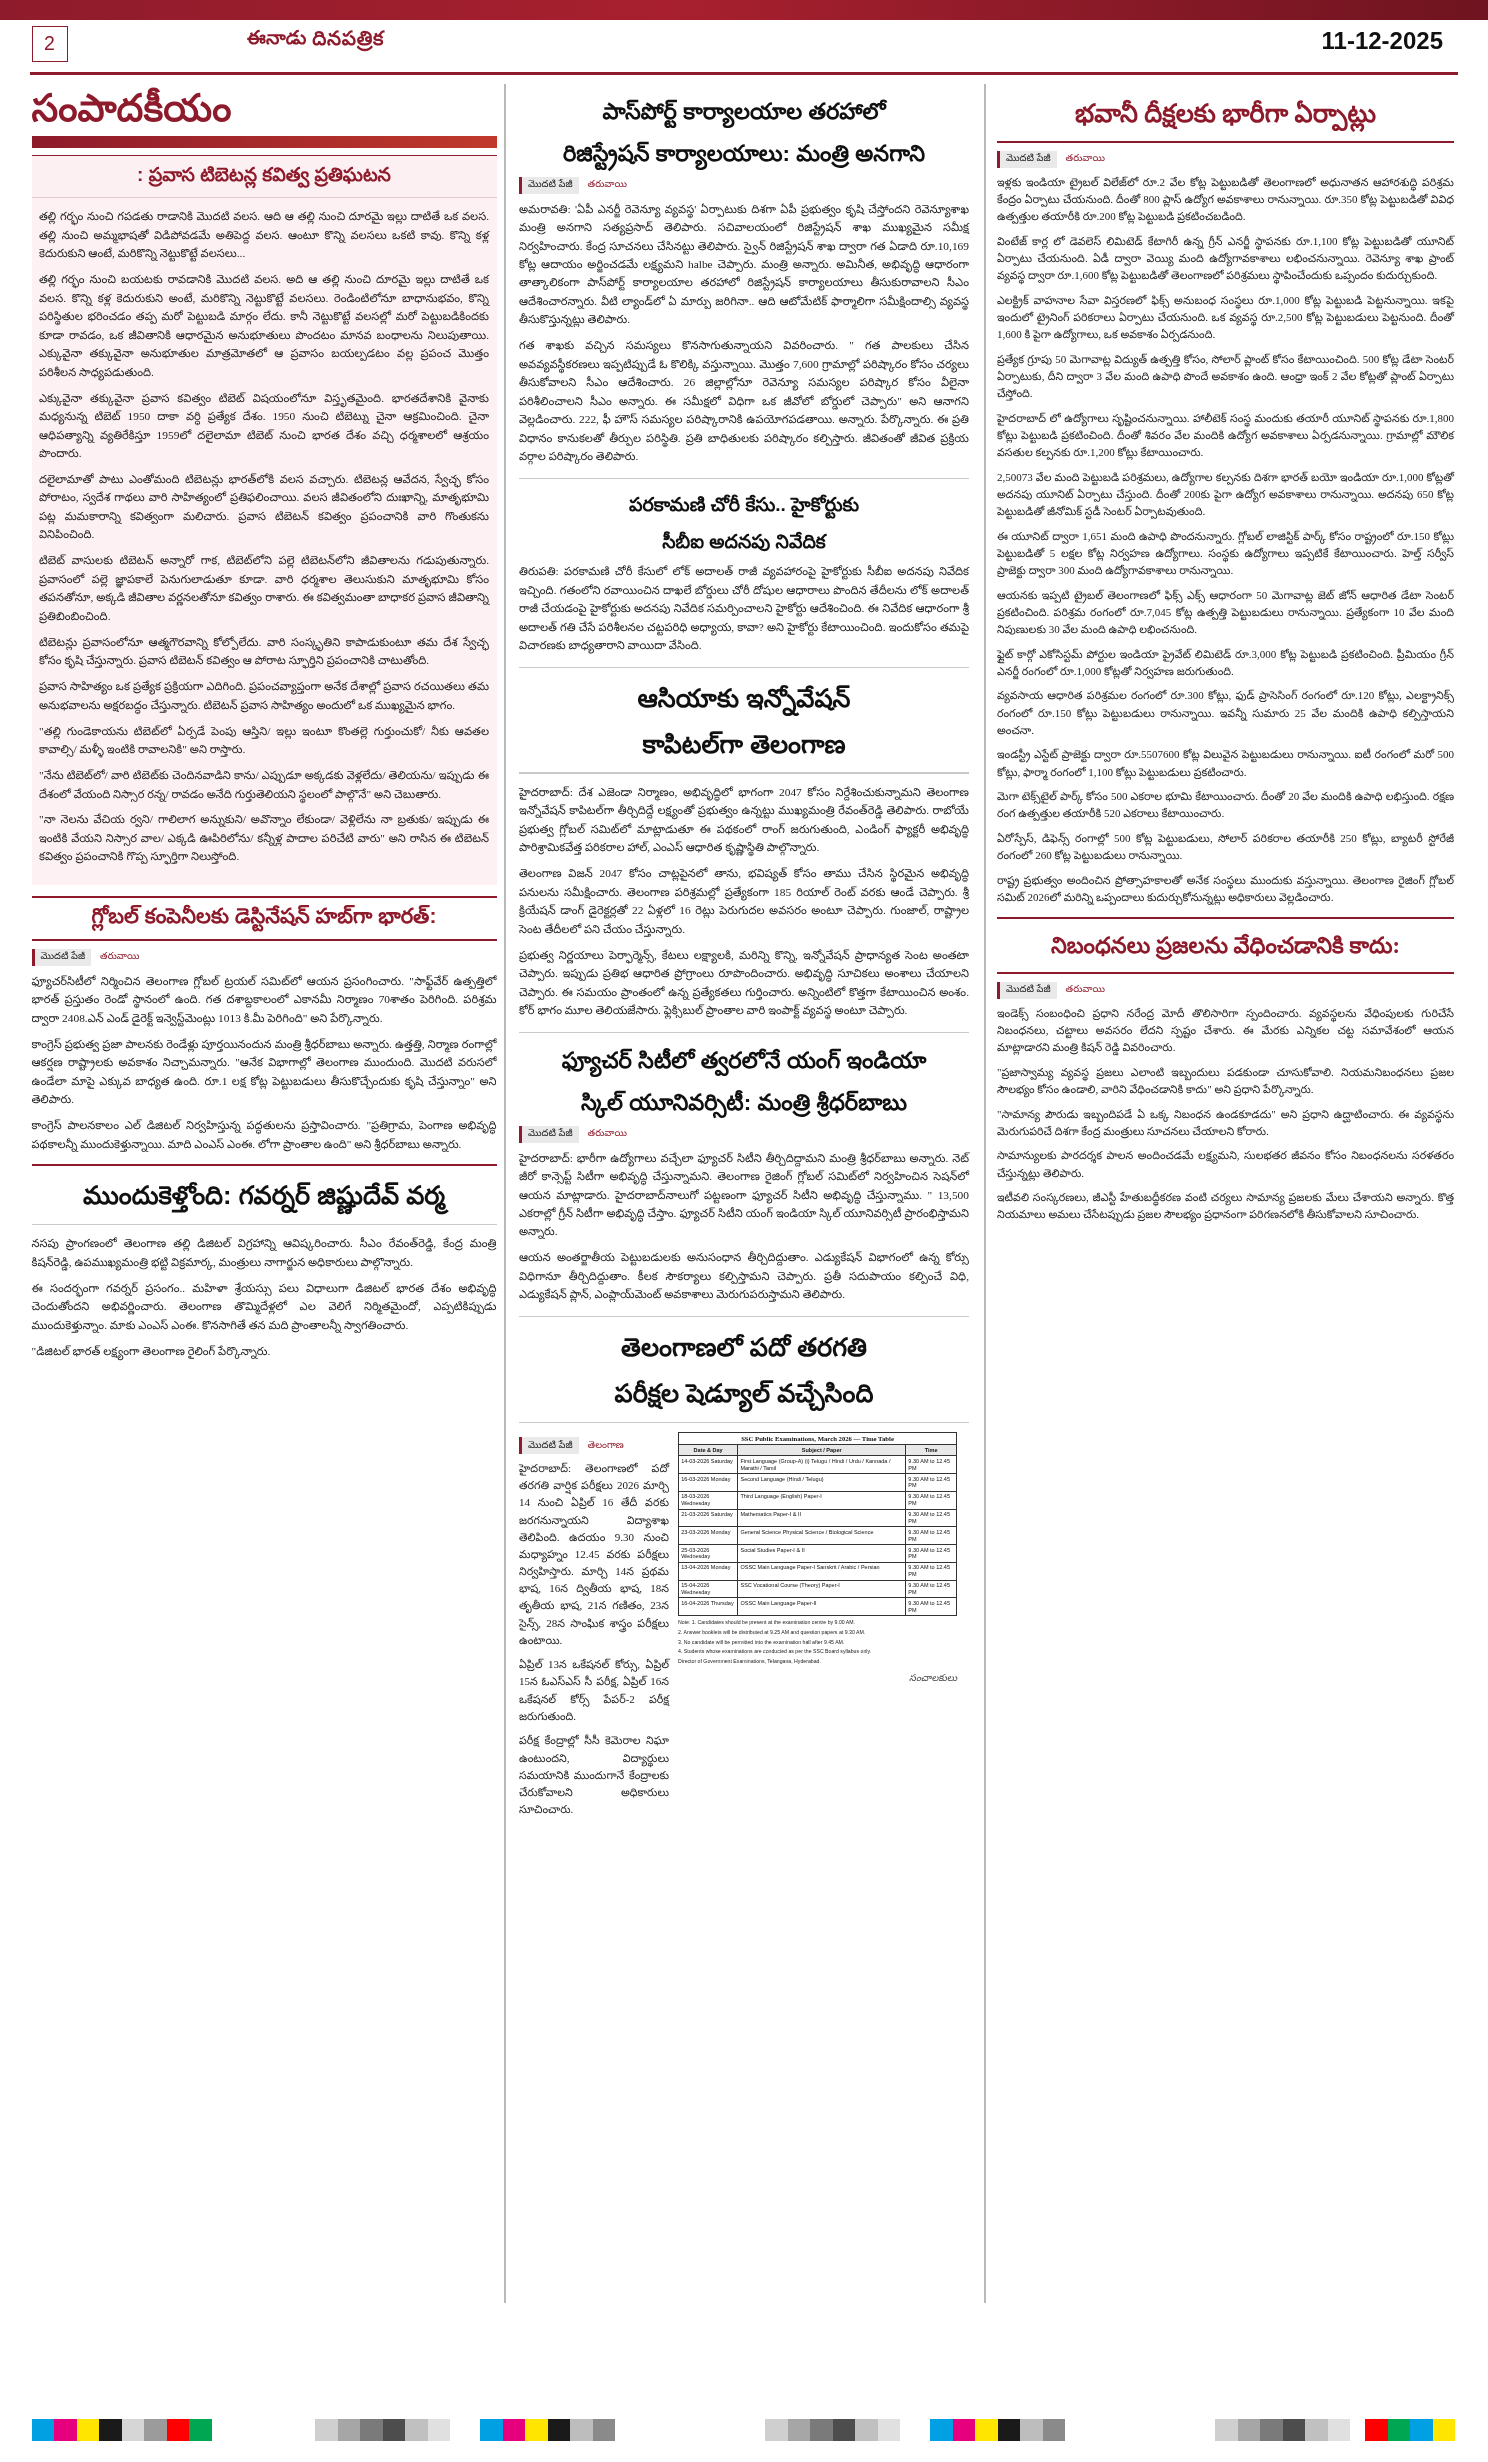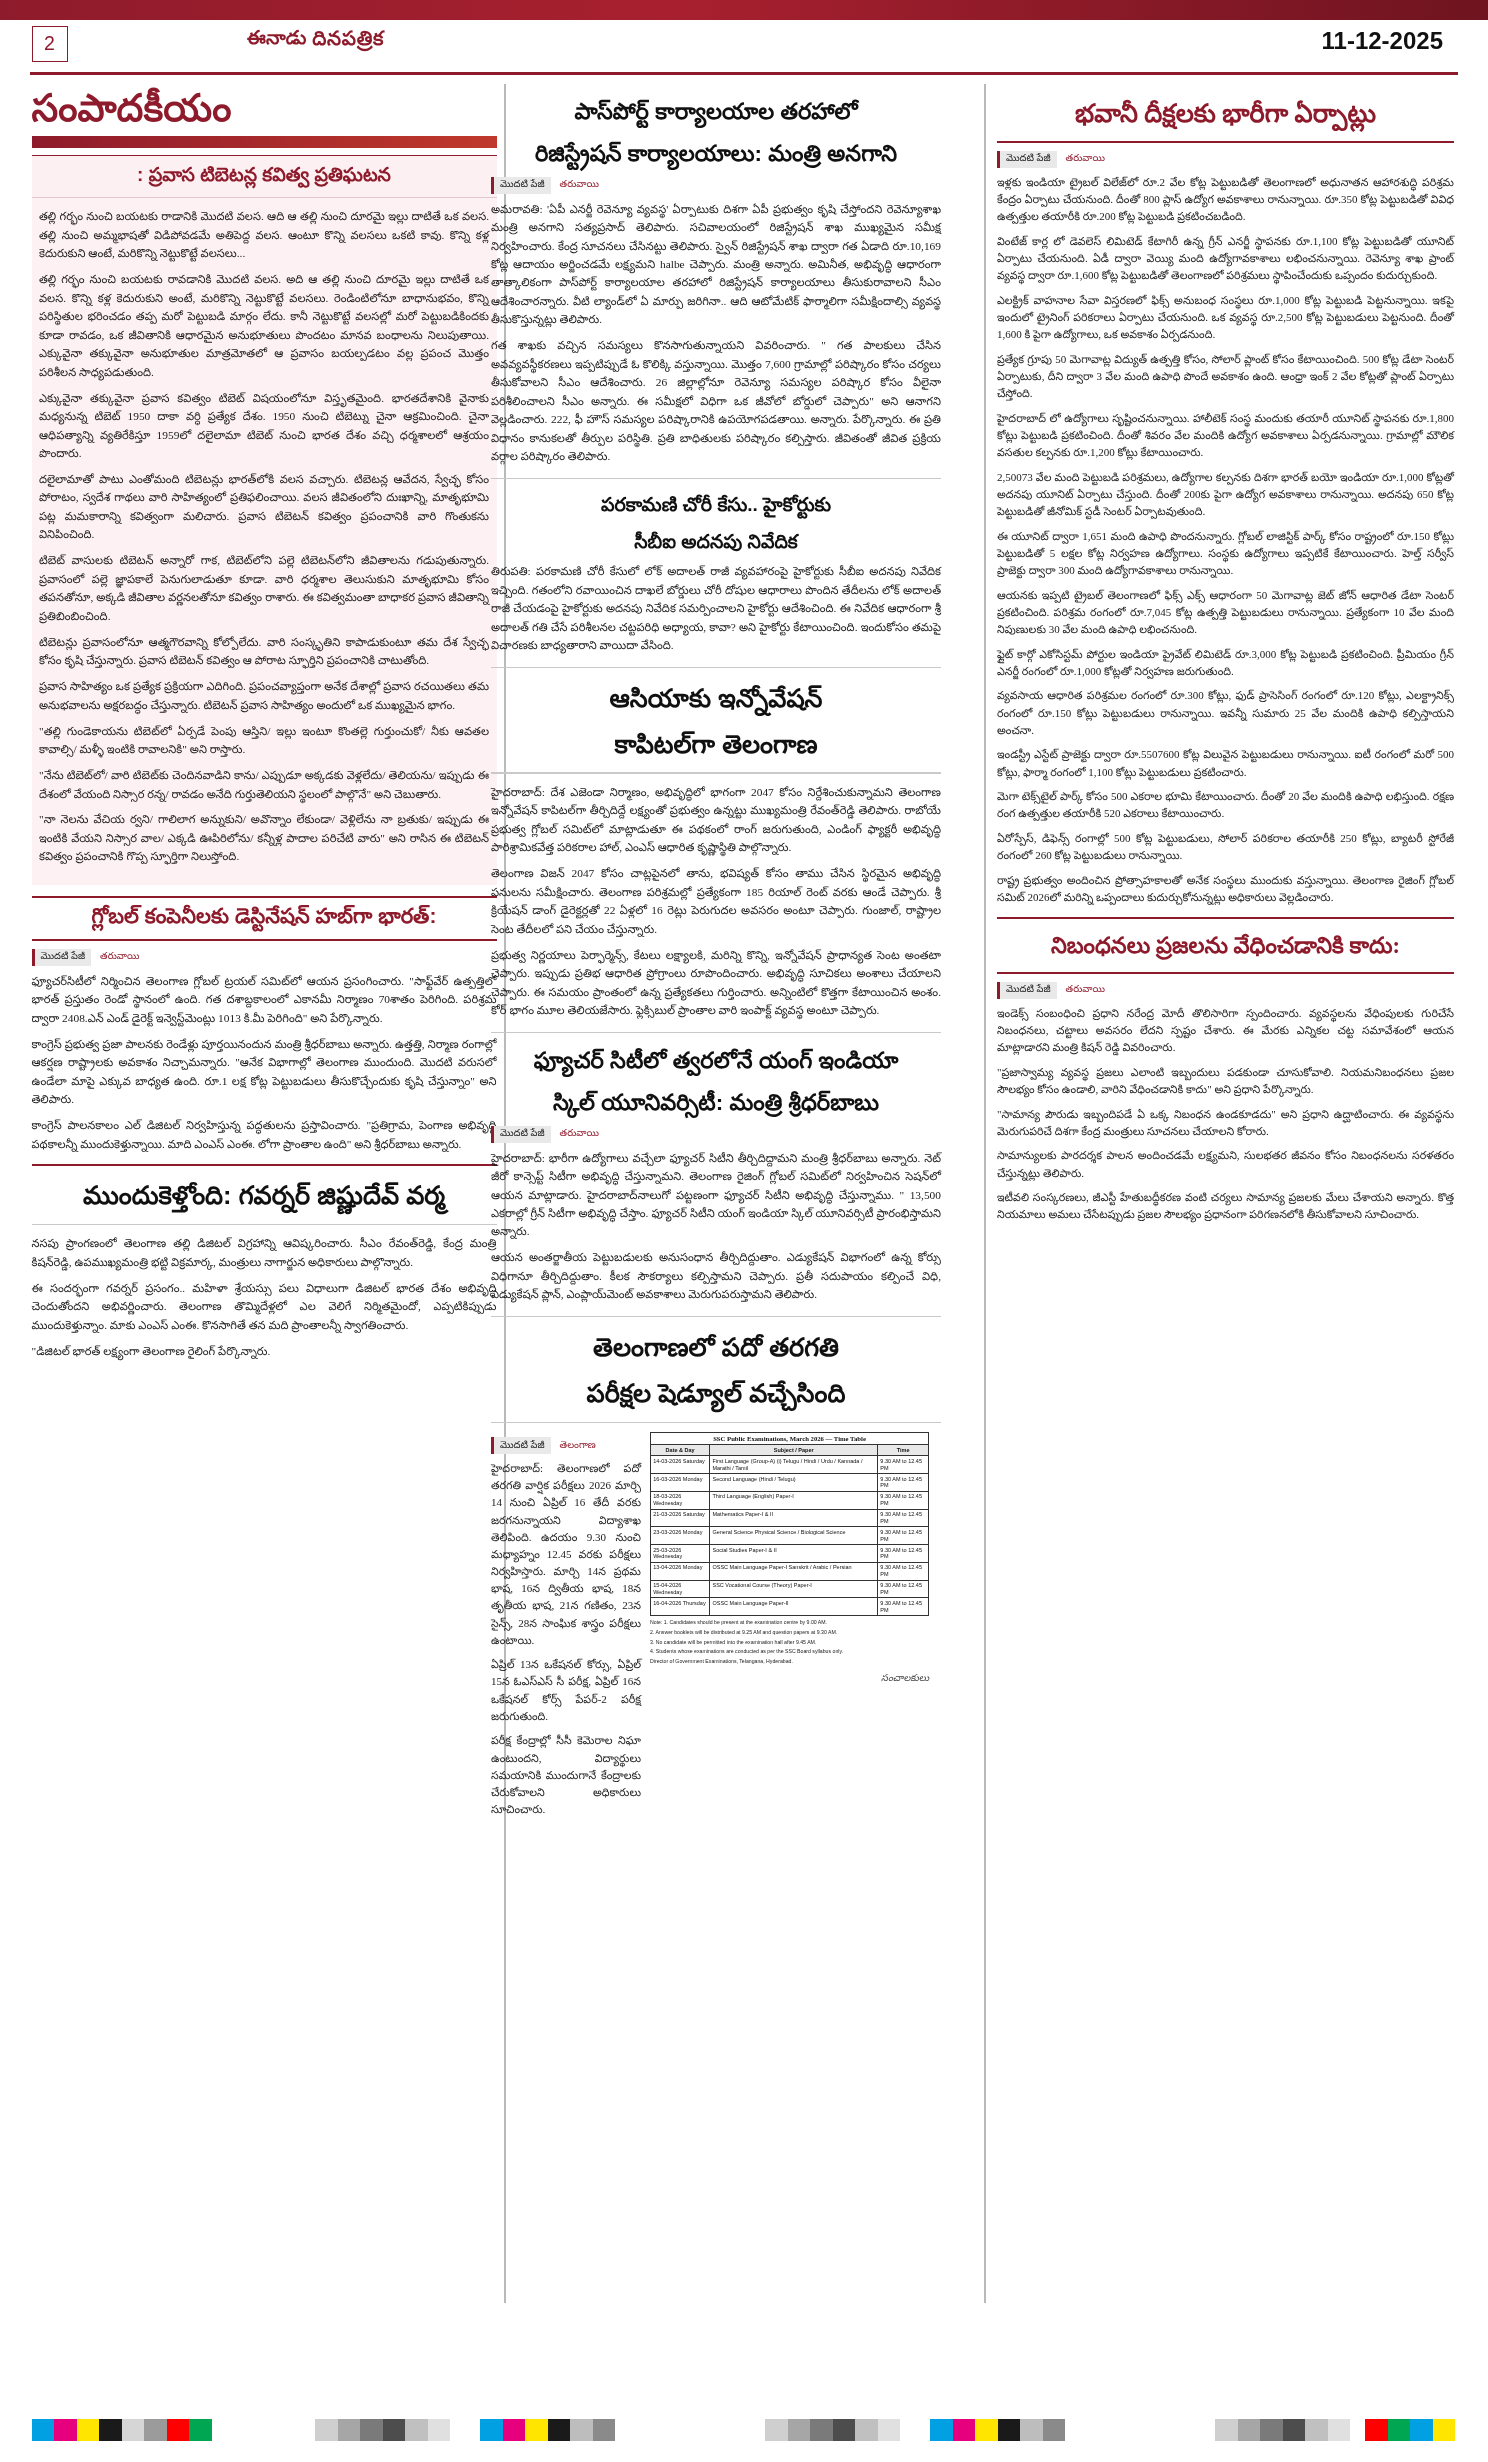--- a/index.html
+++ b/index.html
@@ -12,21 +12,21 @@
   .pagenum{position:absolute;left:31.5px;top:25.5px;width:34px;height:34px;border:1.5px solid #8e1b2b;display:flex;align-items:center;justify-content:center;font-size:19.5px;color:#8e1b2b;font-family:"Liberation Sans",sans-serif;}
   .mh-logo{position:absolute;left:247px;top:27px;display:flex;gap:6px;}
   .mh-logo .l1{font-size:19px;color:#8e1b2b;font-weight:bold;font-family:"Liberation Sans",sans-serif;}
   .mh-logo .l2{font-size:20px;color:#8e1b2b;font-weight:bold;letter-spacing:0.7px;font-family:"Liberation Sans",sans-serif;}
   .mh-date{position:absolute;right:45px;top:27px;font-size:24px;font-weight:bold;color:#111;font-family:"Liberation Sans",sans-serif;}
   .mh-rule{position:absolute;left:30px;top:72px;width:1428px;height:3px;background:#8e1b2b;}
 
   
   .col{position:absolute;top:84px;}
   .c1{left:31.5px;width:465px;}
-  .c2{left:491px;width:450px;}
+  .c2{left:519px;width:450px;}
   .c3{left:997px;width:457px;}
 
   .vrule{position:absolute;top:84px;width:1.5px;background:#b9b9b9;height:2219px;}
   .vr1{left:504px;}
   .vr2{left:984px;}
 
   
   .edit-box{position:relative;width:465px;}
   .edit-title{font-size:38px;color:#8e1b2b;font-weight:bold;line-height:1.05;padding:4.5px 0 7.5px 0;font-family:"Liberation Sans",sans-serif;}
   .edit-band{height:12px;background:linear-gradient(90deg,#8e1b2b,#c0392b);margin-bottom:7.5px;}
@@ -89,21 +89,21 @@
   <div class="vrule vr1"></div>
   <div class="vrule vr2"></div>
 
   <div class="col c1">
 
     <div class="edit-box">
       <div class="edit-title">సంపాదకీయం</div>
       <div class="edit-band"></div>
       <div class="edit-sub">: ప్రవాస టిబెటన్ల కవిత్వ ప్రతిఘటన</div>
       <div class="edit-body">
-        <p>తల్లి గర్భం నుంచి బయటకు రాడానికి మొదటి వలస. ఆది ఆ తల్లి నుంచి దూరమై ఇల్లు దాటితే ఒక వలస. తల్లి నుంచి అమ్మభాషతో విడిపోవడమే అతిపెద్ద వలస. ఆంటూ కొన్ని వలసలు ఒకటి కావు. కొన్ని కళ్ల కెదురుకుని ఆంటే, మరికొన్ని నెట్టుకొట్టే వలసలు...</p>
+        <p>తల్లి గర్భం నుంచి గపడతు రాడానికి మొదటి వలస. ఆది ఆ తల్లి నుంచి దూరమై ఇల్లు దాటితే ఒక వలస. తల్లి నుంచి అమ్మభాషతో విడిపోవడమే అతిపెద్ద వలస. ఆంటూ కొన్ని వలసలు ఒకటి కావు. కొన్ని కళ్ల కెదురుకుని ఆంటే, మరికొన్ని నెట్టుకొట్టే వలసలు...</p>
         <p>తల్లి గర్భం నుంచి బయటకు రావడానికి మొదటి వలస. అది ఆ తల్లి నుంచి దూరమై ఇల్లు దాటితే ఒక వలస. కొన్ని కళ్ల కెదురుకుని అంటే, మరికొన్ని నెట్టుకొట్టే వలసలు. రెండింటిలోనూ బాధానుభవం, కొన్ని పరిస్థితుల భరించడం తప్ప మరో పెట్టుబడి మార్గం లేదు. కానీ నెట్టుకొట్టే వలసల్లో మరో పెట్టుబడికిందకు కూడా రావడం, ఒక జీవితానికి ఆధారమైన అనుభూతులు పొందటం మానవ బంధాలను నిలుపుతాయి. ఎక్కువైనా తక్కువైనా అనుభూతుల మాత్రమోతలో ఆ ప్రవాసం బయల్పడటం వల్ల ప్రపంచ మొత్తం పరిశీలన సాధ్యపడుతుంది.</p>
         <p>ఎక్కువైనా తక్కువైనా ప్రవాస కవిత్వం టిబెట్ విషయంలోనూ విస్తృతమైంది. భారతదేశానికి వైనాకు మధ్యనున్న టిబెట్ 1950 దాకా వర్ధి ప్రత్యేక దేశం. 1950 నుంచి టిబెట్ను చైనా ఆక్రమించింది. చైనా ఆధిపత్యాన్ని వ్యతిరేకిస్తూ 1959లో దలైలామా టిబెట్ నుంచి భారత దేశం వచ్చి ధర్మశాలలో ఆశ్రయం పొందారు.</p>
         <p>దలైలామాతో పాటు ఎంతోమంది టిబెటన్లు భారత్‌లోకి వలస వచ్చారు. టిబెటన్ల ఆవేదన, స్వేచ్ఛ కోసం పోరాటం, స్వదేశ గాథలు వారి సాహిత్యంలో ప్రతిఫలించాయి. వలస జీవితంలోని దుఃఖాన్ని, మాతృభూమి పట్ల మమకారాన్ని కవిత్వంగా మలిచారు. ప్రవాస టిబెటన్ కవిత్వం ప్రపంచానికి వారి గొంతుకను వినిపించింది.</p>
         <p>టిబెట్ వాసులకు టిబెటన్ అన్నారో గాక, టిబెట్‌లోని పల్లె టిబెటన్‌లోని జీవితాలను గడుపుతున్నారు. ప్రవాసంలో పల్లె జ్ఞాపకాలే పెనుగులాడుతూ కూడా. వారి ధర్మశాల తెలుసుకుని మాతృభూమి కోసం తపనతోనూ, అక్కడి జీవితాల వర్ణనలతోనూ కవిత్వం రాశారు. ఈ కవిత్వమంతా బాధాకర ప్రవాస జీవితాన్ని ప్రతిబింబించింది.</p>
         <p>టిబెటన్లు ప్రవాసంలోనూ ఆత్మగౌరవాన్ని కోల్పోలేదు. వారి సంస్కృతిని కాపాడుకుంటూ తమ దేశ స్వేచ్ఛ కోసం కృషి చేస్తున్నారు. ప్రవాస టిబెటన్ కవిత్వం ఆ పోరాట స్ఫూర్తిని ప్రపంచానికి చాటుతోంది.</p>
         <p>ప్రవాస సాహిత్యం ఒక ప్రత్యేక ప్రక్రియగా ఎదిగింది. ప్రపంచవ్యాప్తంగా అనేక దేశాల్లో ప్రవాస రచయితలు తమ అనుభవాలను అక్షరబద్ధం చేస్తున్నారు. టిబెటన్ ప్రవాస సాహిత్యం అందులో ఒక ముఖ్యమైన భాగం.</p>
         <p>"తల్లి గుండెకాయను టిబెట్‌లో ఏర్పడే పెంపు ఆస్తిని/ ఇల్లు ఇంటూ కొంతల్లె గుర్తుంచుకో/ నీకు ఆవతల కావాల్సి/ మళ్ళీ ఇంటికి రావాలనికి" అని రాస్తారు.</p>
         <p>"నేను టిబెట్‌లో/ వారి టిబెట్‌కు చెందినవాడిని కాను/ ఎప్పుడూ అక్కడకు వెళ్లలేదు/ తెలియను/ ఇప్పుడు ఈ దేశంలో వేయంది నిస్సార రన్న/ రావడం అనేది గుర్తుతెలియని స్థలంలో పాల్గొనే" అని చెబుతారు.</p>
         <p>"నా నెలను వేచియ ర్వని/ గాలిలాగ అన్నుకుని/ అవొన్నాం లేకుండా/ వెళ్లిలేను నా బ్రతుకు/ ఇప్పుడు ఈ ఇంటికి వేయని నిస్సార వాల/ ఎక్కడి ఊపిరిలోను/ కన్నీళ్ల పాదాల పరిచేటి వారు" అని రాసిన ఈ టిబెటన్ కవిత్వం ప్రపంచానికి గొప్ప స్ఫూర్తిగా నిలుస్తోంది.</p>
       </div>

